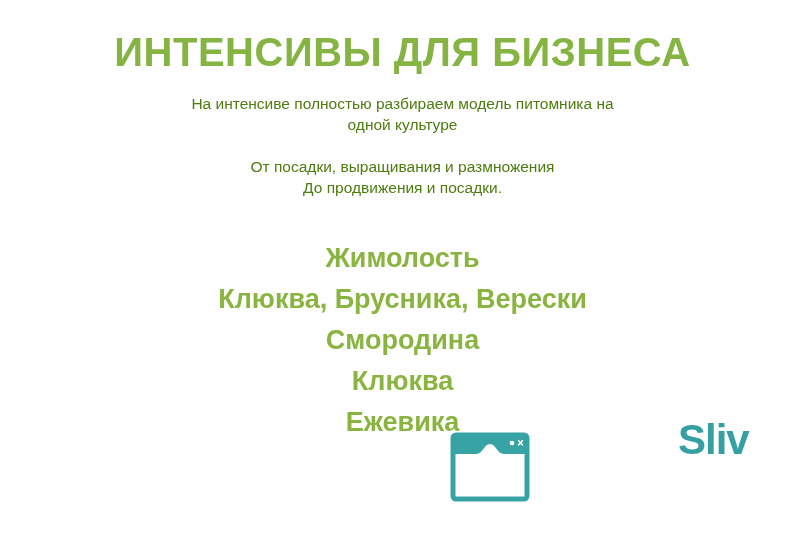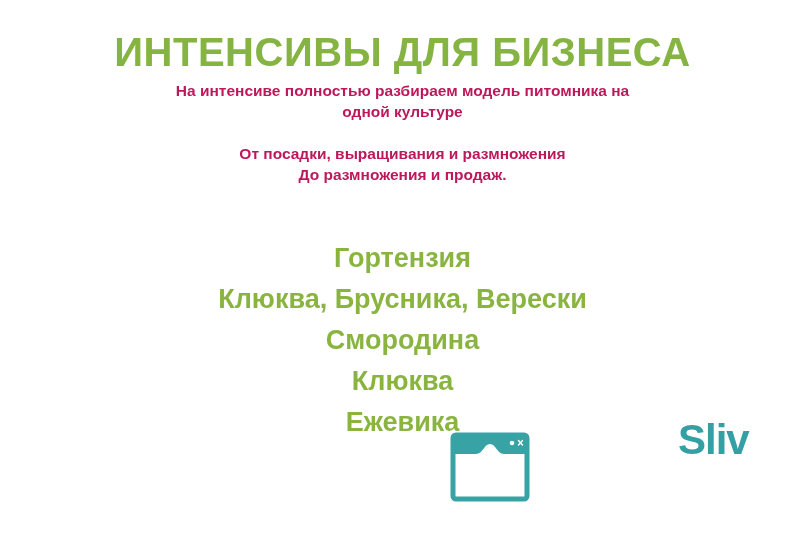--- a/index.html
+++ b/index.html
@@ -31,27 +31,27 @@
     line-height: 48px;
     letter-spacing: 0.5px;
     color: #85b442;
     white-space: nowrap;
   }
 
   
   .intro {
     position: absolute;
     left: 0;
-    top: 80px;
+    top: 93px;
     width: 805px;
     text-align: center;
-    color: #be185d;
+    color: #4d7c0f;
     font-size: 15.5px;
     line-height: 21px;
-    font-weight: bold;
+    font-weight: normal;
   }
   .intro p {
     margin: 0;
   }
   .intro .para-gap {
     height: 21px;
   }
 
   
   .crop-list {
@@ -95,25 +95,25 @@
 
 <div class="slide">
 
   <div class="title">ИНТЕНСИВЫ ДЛЯ БИЗНЕСА</div>
 
   <div class="intro">
     <p>На интенсиве полностью разбираем модель питомника на</p>
     <p>одной культуре</p>
     <div class="para-gap"></div>
     <p>От посадки, выращивания и размножения</p>
-    <p>До размножения и продаж.</p>
+    <p>До продвижения и посадки.</p>
   </div>
 
   <div class="crop-list">
-    <div class="crop-row">Гортензия</div>
+    <div class="crop-row">Жимолость</div>
     <div class="crop-row">Клюква, Брусника, Верески</div>
     <div class="crop-row">Смородина</div>
     <div class="crop-row">Клюква</div>
     <div class="crop-row">Ежевика</div>
   </div>
 
   <div class="window-icon">
     <svg width="80" height="70" viewBox="0 0 80 70" xmlns="http://www.w3.org/2000/svg">
 
       <rect x="3" y="3" width="74" height="64" rx="3" ry="3" fill="#ffffff"></rect>

